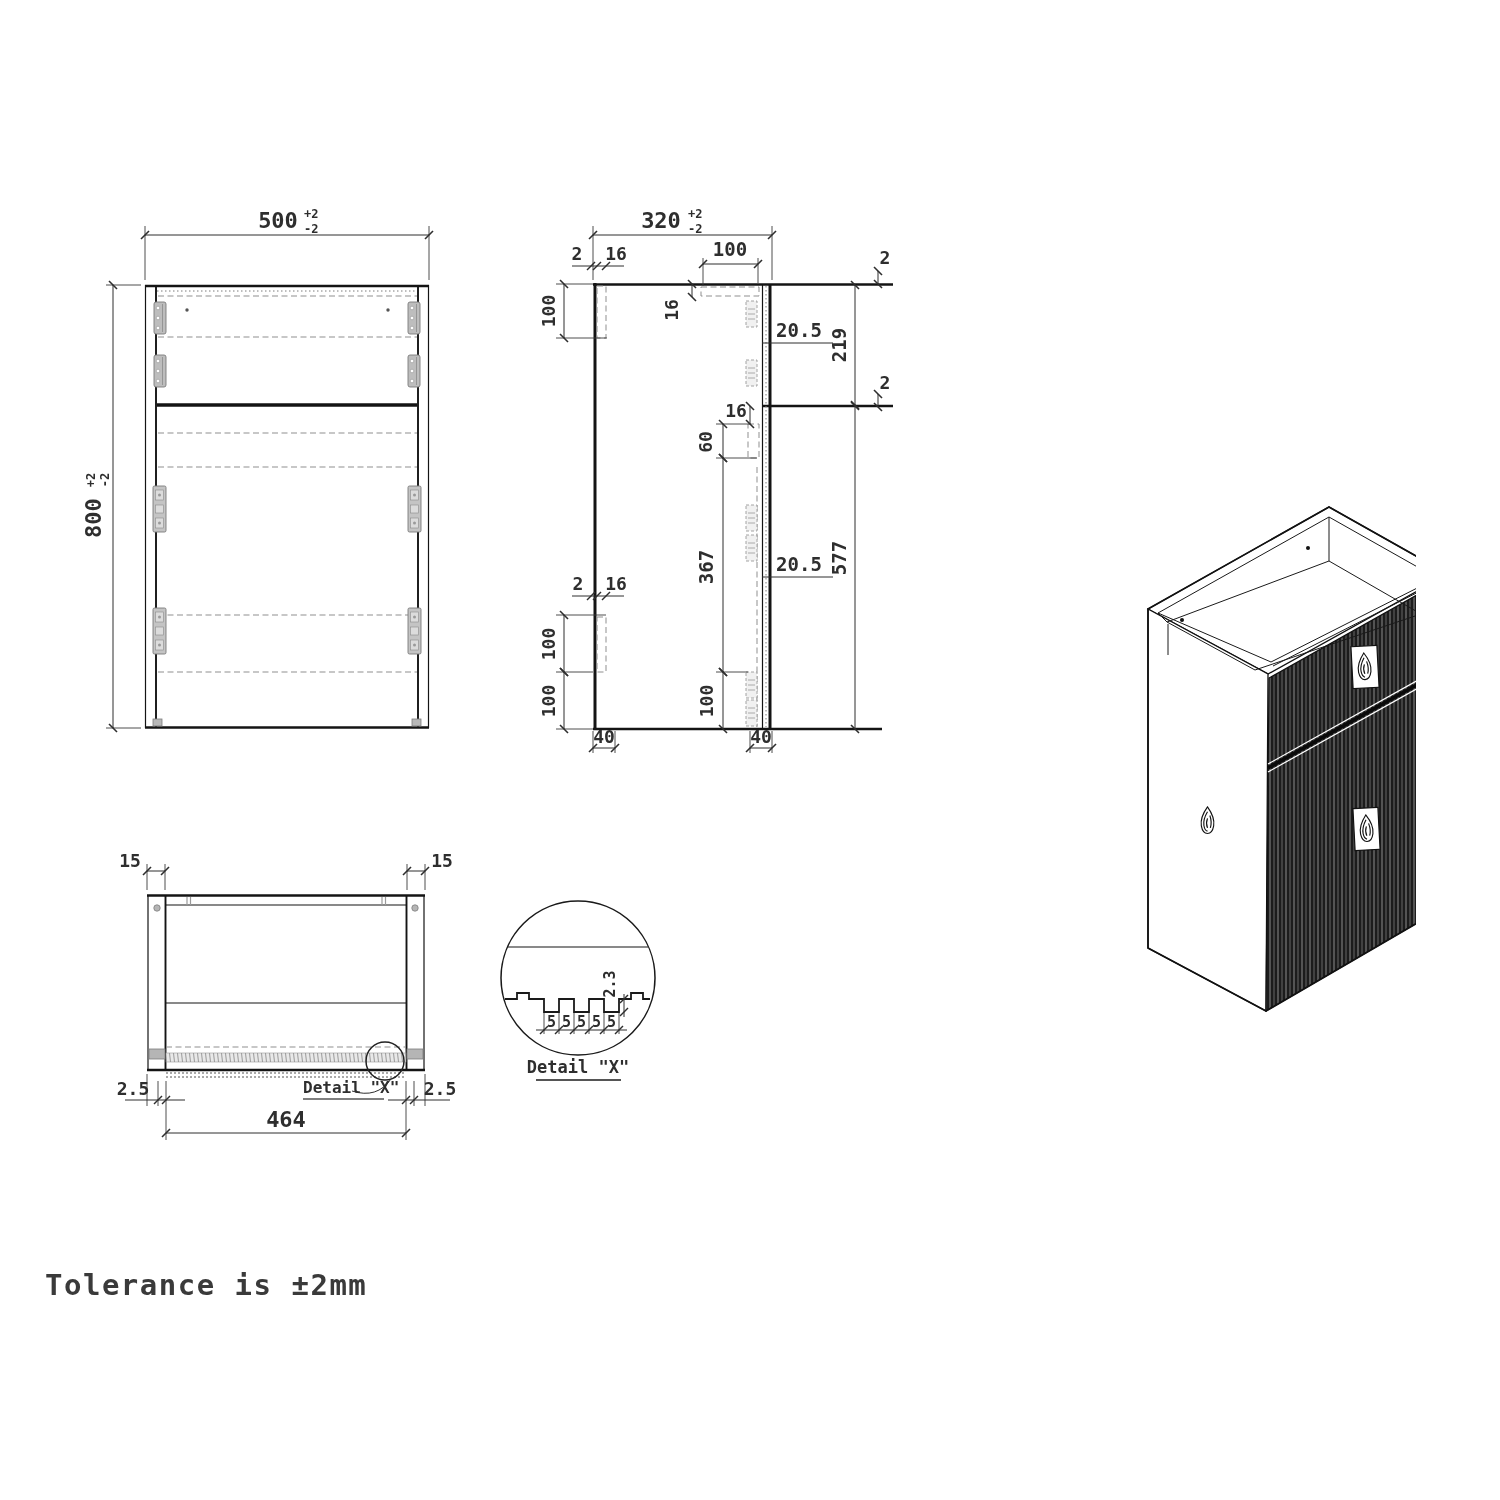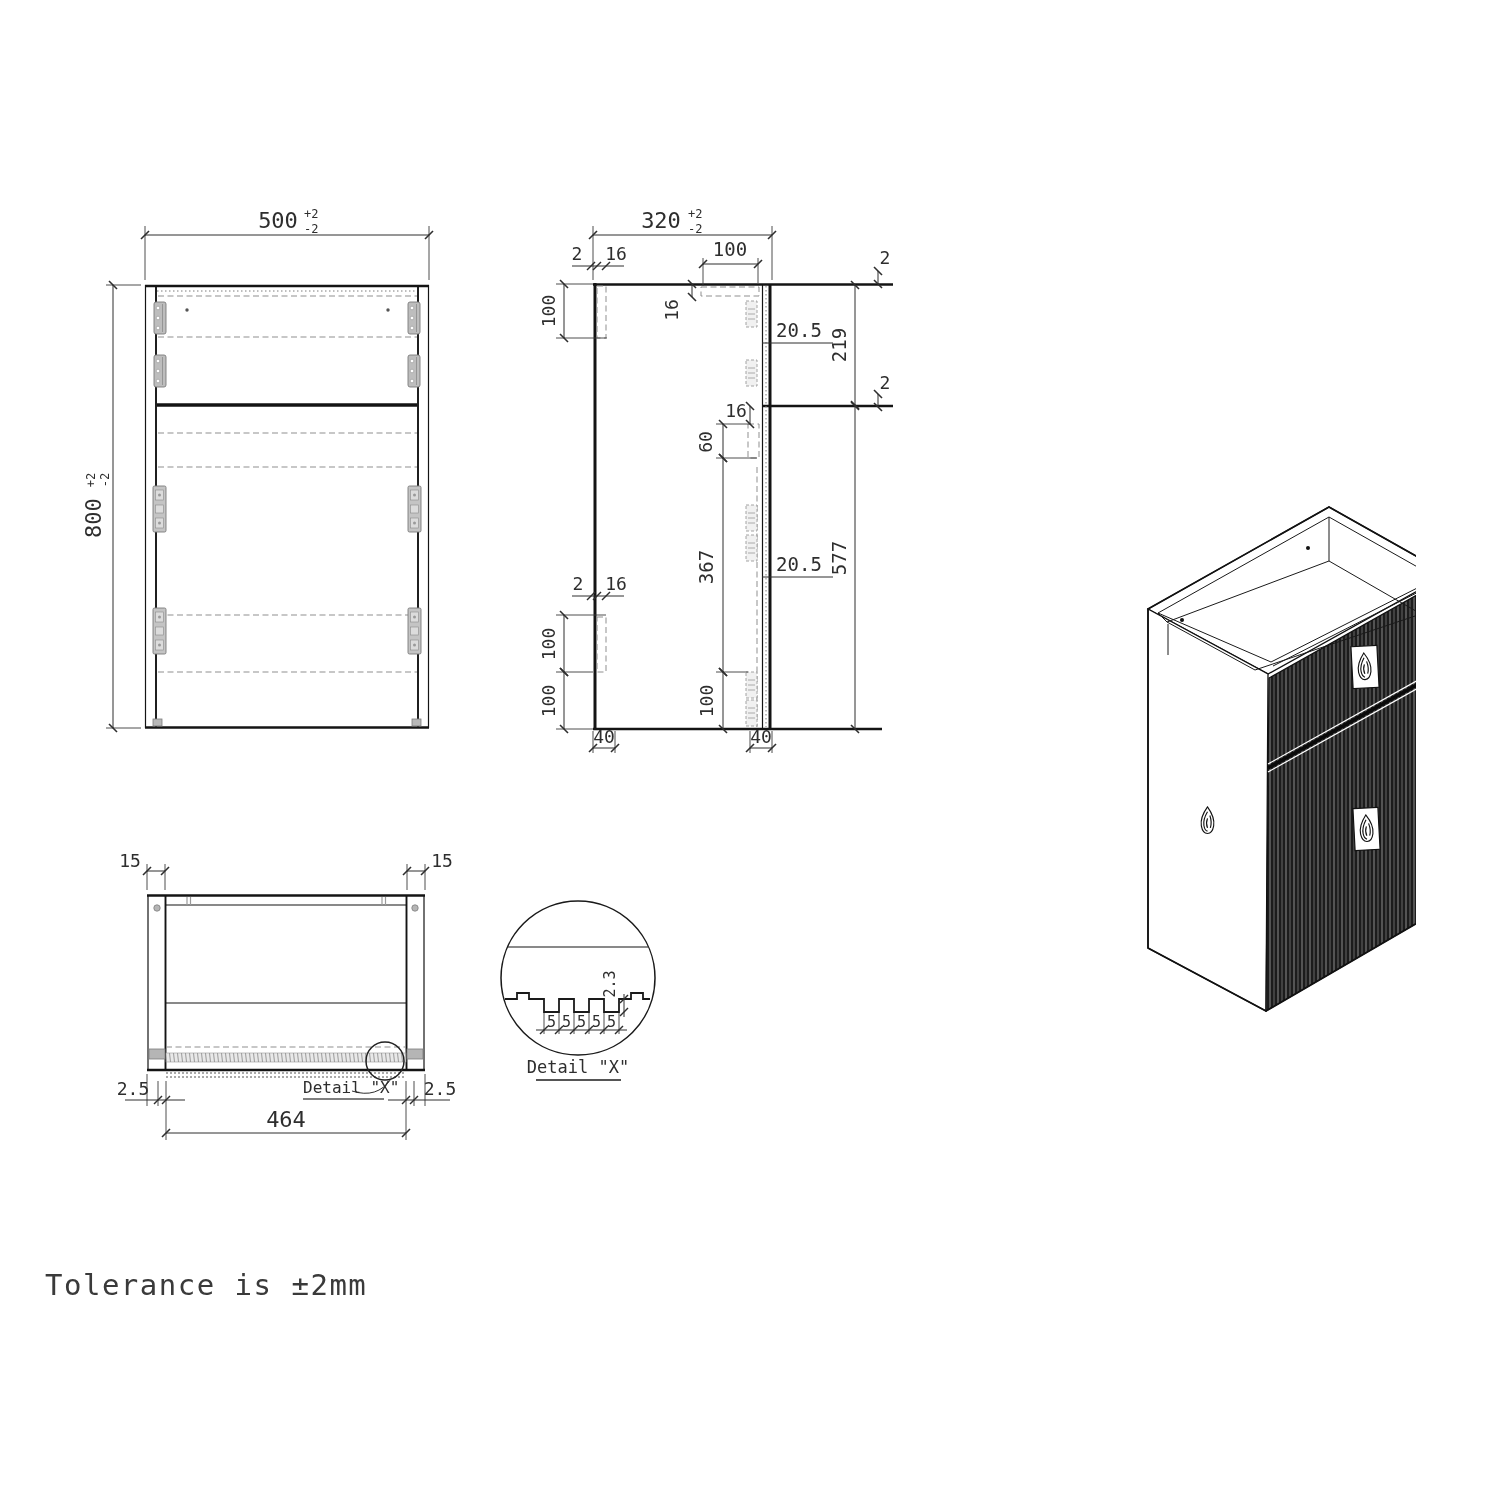--- a/index.html
+++ b/index.html
@@ -1,17 +1,17 @@
 <!DOCTYPE html>
 <html><head>
 <meta charset="utf-8">
 <style>
   html,body{margin:0;padding:0;background:#ffffff;}
   .canvas{position:relative;width:1416px;height:1500px;background:#ffffff;overflow:hidden;
-          font-family:"DejaVu Sans Mono", monospace;}
+          font-family:"DejaVu Sans Mono", monospace;font-weight:bold;}
   svg{position:absolute;left:0;top:0;}
   svg text{fill:#2e2e2e;font-family:"DejaVu Sans Mono", monospace;}
   .obj   {stroke:#141414;fill:none;}
   .thick {stroke-width:2.6;}
   .med   {stroke-width:1.9;}
   .thin  {stroke-width:1.2;}
   .ext   {stroke:#3a3a3a;stroke-width:0.9;fill:none;}
   .dim   {stroke:#2e2e2e;stroke-width:1;fill:none;marker-start:url(#tk);marker-end:url(#tk);}
   .ldr   {stroke:#2e2e2e;stroke-width:1;fill:none;}
   .hid   {stroke:#8f8f8f;stroke-width:1;fill:none;stroke-dasharray:6 3.5;}

